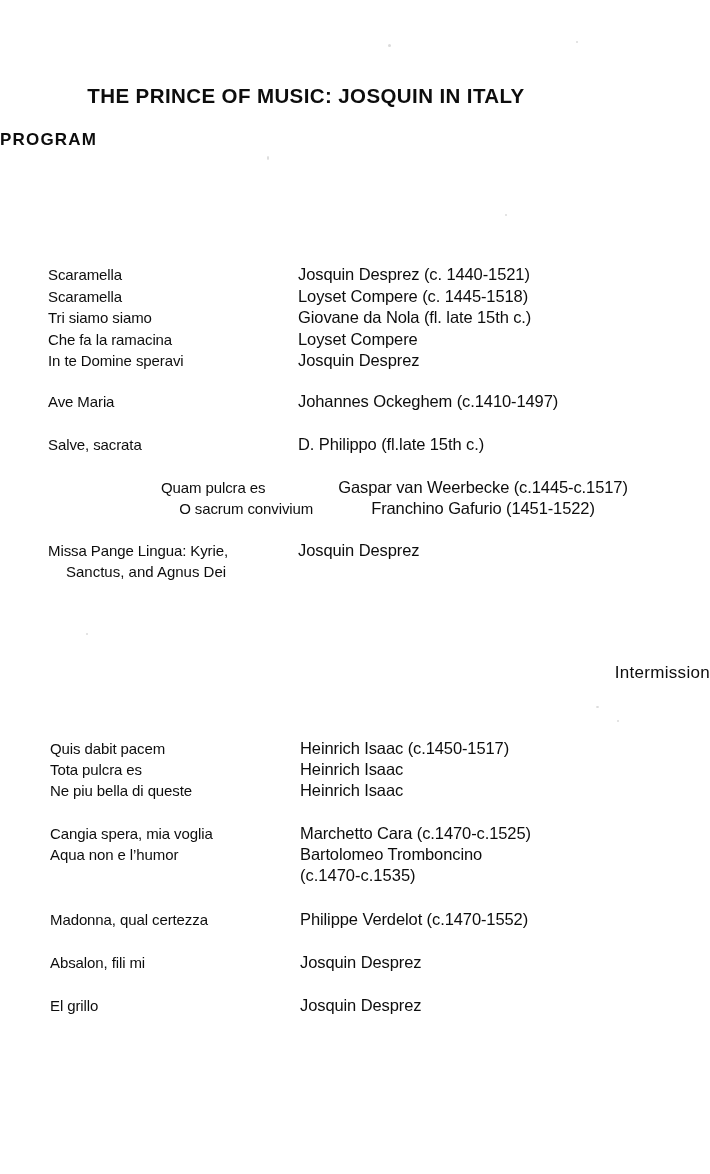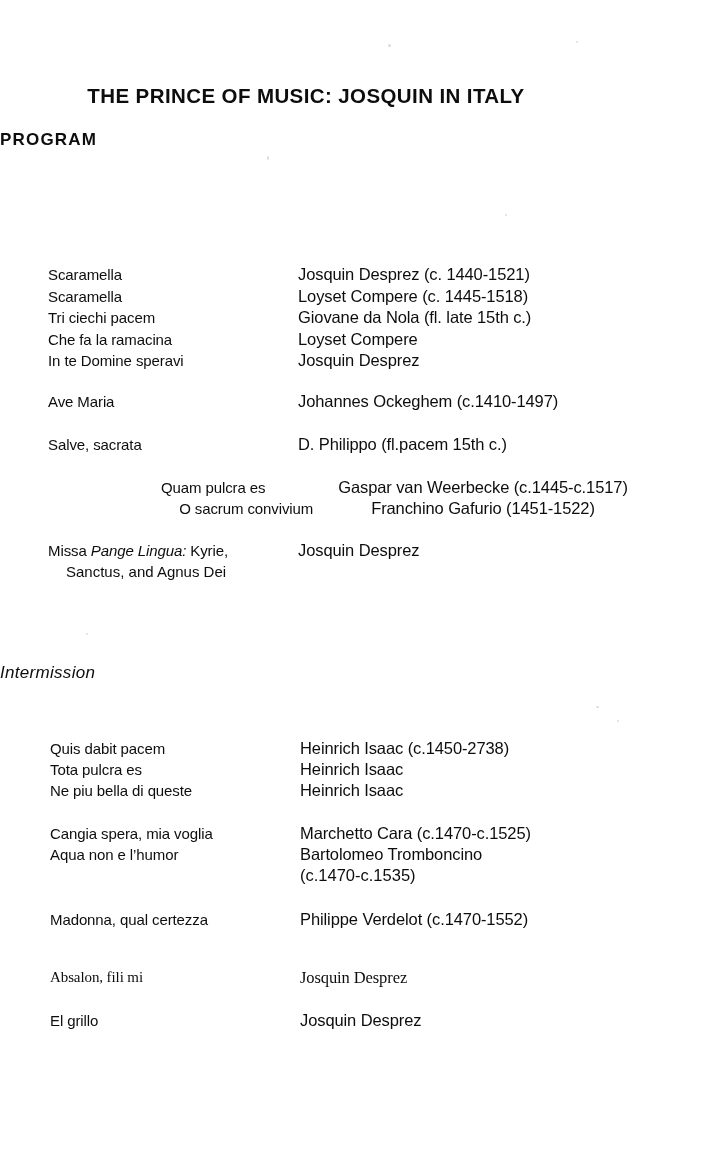--- a/index.html
+++ b/index.html
@@ -46,23 +46,22 @@
     position: absolute;
     top: 264px;
     left: 48px;
     width: 620px;
   }
   .intermission {
     position: absolute;
     top: 663px;
     left: 0;
     width: 710px;
-    text-align: left;
+    text-align: right;
     font-size: 17px;
-    font-style: italic;
     letter-spacing: 0.3px;
   }
   .program-body2 {
     position: absolute;
     top: 738px;
     left: 50px;
     width: 620px;
   }
   .group {
     margin-bottom: 19px;
@@ -74,21 +73,20 @@
     line-height: 21px;
   }
   .work {
     display: inline-block;
     width: 250px;
     font-size: 15px;
     vertical-align: top;
     letter-spacing: -0.1px;
   }
   .work .ital {
-    font-style: italic;
   }
   .composer {
     display: inline-block;
     font-size: 16.5px;
     vertical-align: top;
     letter-spacing: -0.1px;
   }
   .cont-work {
     display: inline-block;
     width: 250px;
@@ -102,22 +100,22 @@
     font-size: 16.5px;
     vertical-align: top;
   }
   
   .g1 .row { line-height: 21.5px; }
   .g2 { margin-bottom: 22px; }
   .g3 { margin-bottom: 22px; }
   .g4 { margin-bottom: 21px; text-align: center; }
   .b1 { margin-bottom: 22px; }
   .b2 { margin-bottom: 23px; }
-  .b3 { margin-bottom: 37px; }
-  .b4 { margin-bottom: 22px; font-family: Liberation Serif, serif; }
+  .b3 { margin-bottom: 22px; }
+  .b4 { margin-bottom: 22px; }
   .speck {
     position: absolute;
     background: #bdbdbd;
     border-radius: 50%;
     opacity: 0.55;
   }
 </style>
 </head>
 <body>
 
@@ -137,39 +135,39 @@
   <div class="program-body">
 
     <div class="group g1">
       <div class="row">
         <span class="work">Scaramella</span><span class="composer">Josquin Desprez (c. 1440-1521)</span>
       </div>
       <div class="row">
         <span class="work">Scaramella</span><span class="composer">Loyset Compere (c. 1445-1518)</span>
       </div>
       <div class="row">
-        <span class="work">Tri ciechi pacem</span><span class="composer">Giovane da Nola (fl. late 15th c.)</span>
+        <span class="work">Tri siamo siamo</span><span class="composer">Giovane da Nola (fl. late 15th c.)</span>
       </div>
       <div class="row">
         <span class="work">Che fa la ramacina</span><span class="composer">Loyset Compere</span>
       </div>
       <div class="row">
         <span class="work">In te Domine speravi</span><span class="composer">Josquin Desprez</span>
       </div>
     </div>
 
     <div class="group g2">
       <div class="row">
         <span class="work">Ave Maria</span><span class="composer">Johannes Ockeghem (c.1410-1497)</span>
       </div>
     </div>
 
     <div class="group g3">
       <div class="row">
-        <span class="work">Salve, sacrata</span><span class="composer">D. Philippo (fl.pacem 15th c.)</span>
+        <span class="work">Salve, sacrata</span><span class="composer">D. Philippo (fl.late 15th c.)</span>
       </div>
     </div>
 
     <div class="group g4">
       <div class="row">
         <span class="work">Quam pulcra es</span><span class="composer">Gaspar van Weerbecke (c.1445-c.1517)</span>
       </div>
       <div class="row">
         <span class="work">O sacrum convivium</span><span class="composer">Franchino Gafurio (1451-1522)</span>
       </div>
@@ -185,21 +183,21 @@
     </div>
 
   </div>
 
   <div class="intermission">Intermission</div>
 
   <div class="program-body2">
 
     <div class="group b1">
       <div class="row">
-        <span class="work">Quis dabit pacem</span><span class="composer">Heinrich Isaac (c.1450-2738)</span>
+        <span class="work">Quis dabit pacem</span><span class="composer">Heinrich Isaac (c.1450-1517)</span>
       </div>
       <div class="row">
         <span class="work">Tota pulcra es</span><span class="composer">Heinrich Isaac</span>
       </div>
       <div class="row">
         <span class="work">Ne piu bella di queste</span><span class="composer">Heinrich Isaac</span>
       </div>
     </div>
 
     <div class="group b2">

